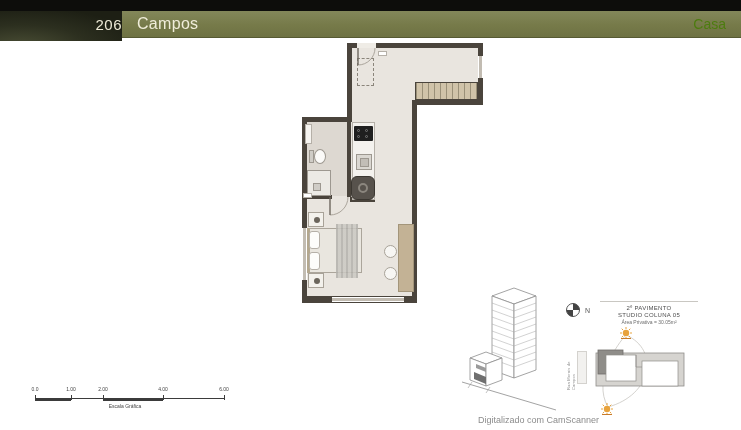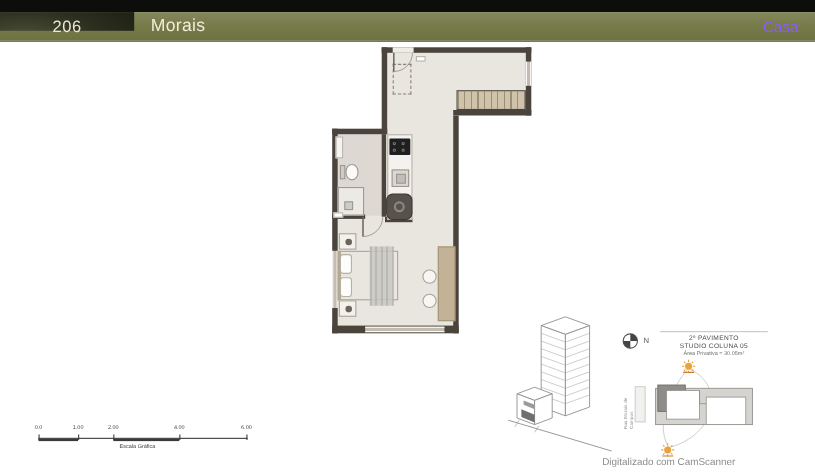--- a/index.html
+++ b/index.html
@@ -2,25 +2,25 @@
 <html><head>
 <meta charset="utf-8">
 <style>
   html,body{margin:0;padding:0;background:#dcdcdc;}
   *{box-sizing:border-box;font-family:"Liberation Sans",sans-serif;}
   #page{position:relative;width:741px;height:430px;background:#ffffff;overflow:hidden;}
 
   
   .topstrip{position:absolute;left:0;top:0;width:741px;height:11px;background:#0d0d0b;}
   .hbar{position:absolute;left:0;top:11px;width:741px;height:27px;background:linear-gradient(180deg,#83875a 0%,#767a49 55%,#6e7243 100%);border-bottom:1px solid #565a33;}
-  .unitbox{position:absolute;left:0;top:11px;width:122px;height:17px;
+  .unitbox{position:absolute;left:0;top:11px;width:122px;height:30px;
     background:radial-gradient(120px 40px at 18% 120%,#4a4e35 0%,#2c2f1f 55%,#1d1f14 100%);
-    color:#ece9d6;font-size:15px;line-height:27px;text-align:center;letter-spacing:.5px;}
+    color:#ece9d6;font-size:15px;line-height:27px;text-align:right;letter-spacing:.5px;}
   .htitle{position:absolute;left:137px;top:11px;height:27px;line-height:26px;color:#f0edda;font-size:16px;letter-spacing:.3px;}
-  .hright{position:absolute;right:15px;top:11px;height:27px;line-height:26px;color:#8b5cf6;font-size:14px;}
+  .hright{position:absolute;right:15px;top:11px;height:27px;line-height:26px;color:#4d7c0f;font-size:14px;}
 
   
   .floor{position:absolute;background:#e9e5df;}
   .bathfloor{position:absolute;background:#ddd8d1;}
   .wall{position:absolute;background:#4a443c;}
   .win{position:absolute;background:#c2bcb2;border-top:1px solid #fff;border-bottom:1px solid #fff;}
   .winv{position:absolute;background:#c2bcb2;border-left:1px solid #fff;border-right:1px solid #fff;}
   .stairs{position:absolute;left:415px;top:82px;width:63px;height:18px;border:1px solid #4a443c;
     background:repeating-linear-gradient(90deg,#9a9078 0 1px,#d0c3a9 1px 6px);}
   .closet-dash{position:absolute;left:357px;top:58px;width:17px;height:28px;border:1px dashed #8a847a;}
@@ -64,33 +64,33 @@
 
   .logo{position:absolute;left:600px;top:253px;width:98px;text-align:center;color:#8f8f5d;}
   .logo .l1{font-size:17px;letter-spacing:3px;line-height:15px;font-weight:bold;}
   .logo .l2{font-size:17px;letter-spacing:3px;line-height:17px;font-weight:bold;}
   .logo-rule{position:absolute;left:600px;top:301px;width:98px;height:1px;background:#c9c7c2;}
   .unitinfo{position:absolute;left:594px;top:305px;width:110px;text-align:center;color:#4e4e4e;}
   .unitinfo .a{font-size:6px;line-height:7px;letter-spacing:.3px;}
   .unitinfo .b{font-size:6px;line-height:7px;letter-spacing:.3px;}
   .unitinfo .c{font-size:5px;line-height:7px;color:#6e6e6e;}
 
-  .watermark{position:absolute;right:3px;top:415px;width:260px;text-align:center;font-size:9px;color:#8c8c8c;}
+  .watermark{position:absolute;right:3px;top:415px;width:260px;text-align:left;font-size:9px;color:#8c8c8c;}
 
   svg{display:block;}
 </style>
 </head>
 <body>
 
 <div id="page">
 
   <div class="topstrip"></div>
   <div class="hbar"></div>
   <div class="unitbox">206</div>
-  <div class="htitle">Morais</div>
+  <div class="htitle">Campos</div>
   <div class="hright">Casa</div>
 
   <div>
 
     <div class="floor" style="left:352px;top:47px;width:126px;height:55px;"></div>
     <div class="floor" style="left:352px;top:47px;width:60px;height:250px;"></div>
     <div class="floor" style="left:307px;top:121px;width:105px;height:176px;"></div>
     <div class="bathfloor" style="left:307px;top:122px;width:41px;height:74px;"></div>
 
     <div class="stairs"></div>

